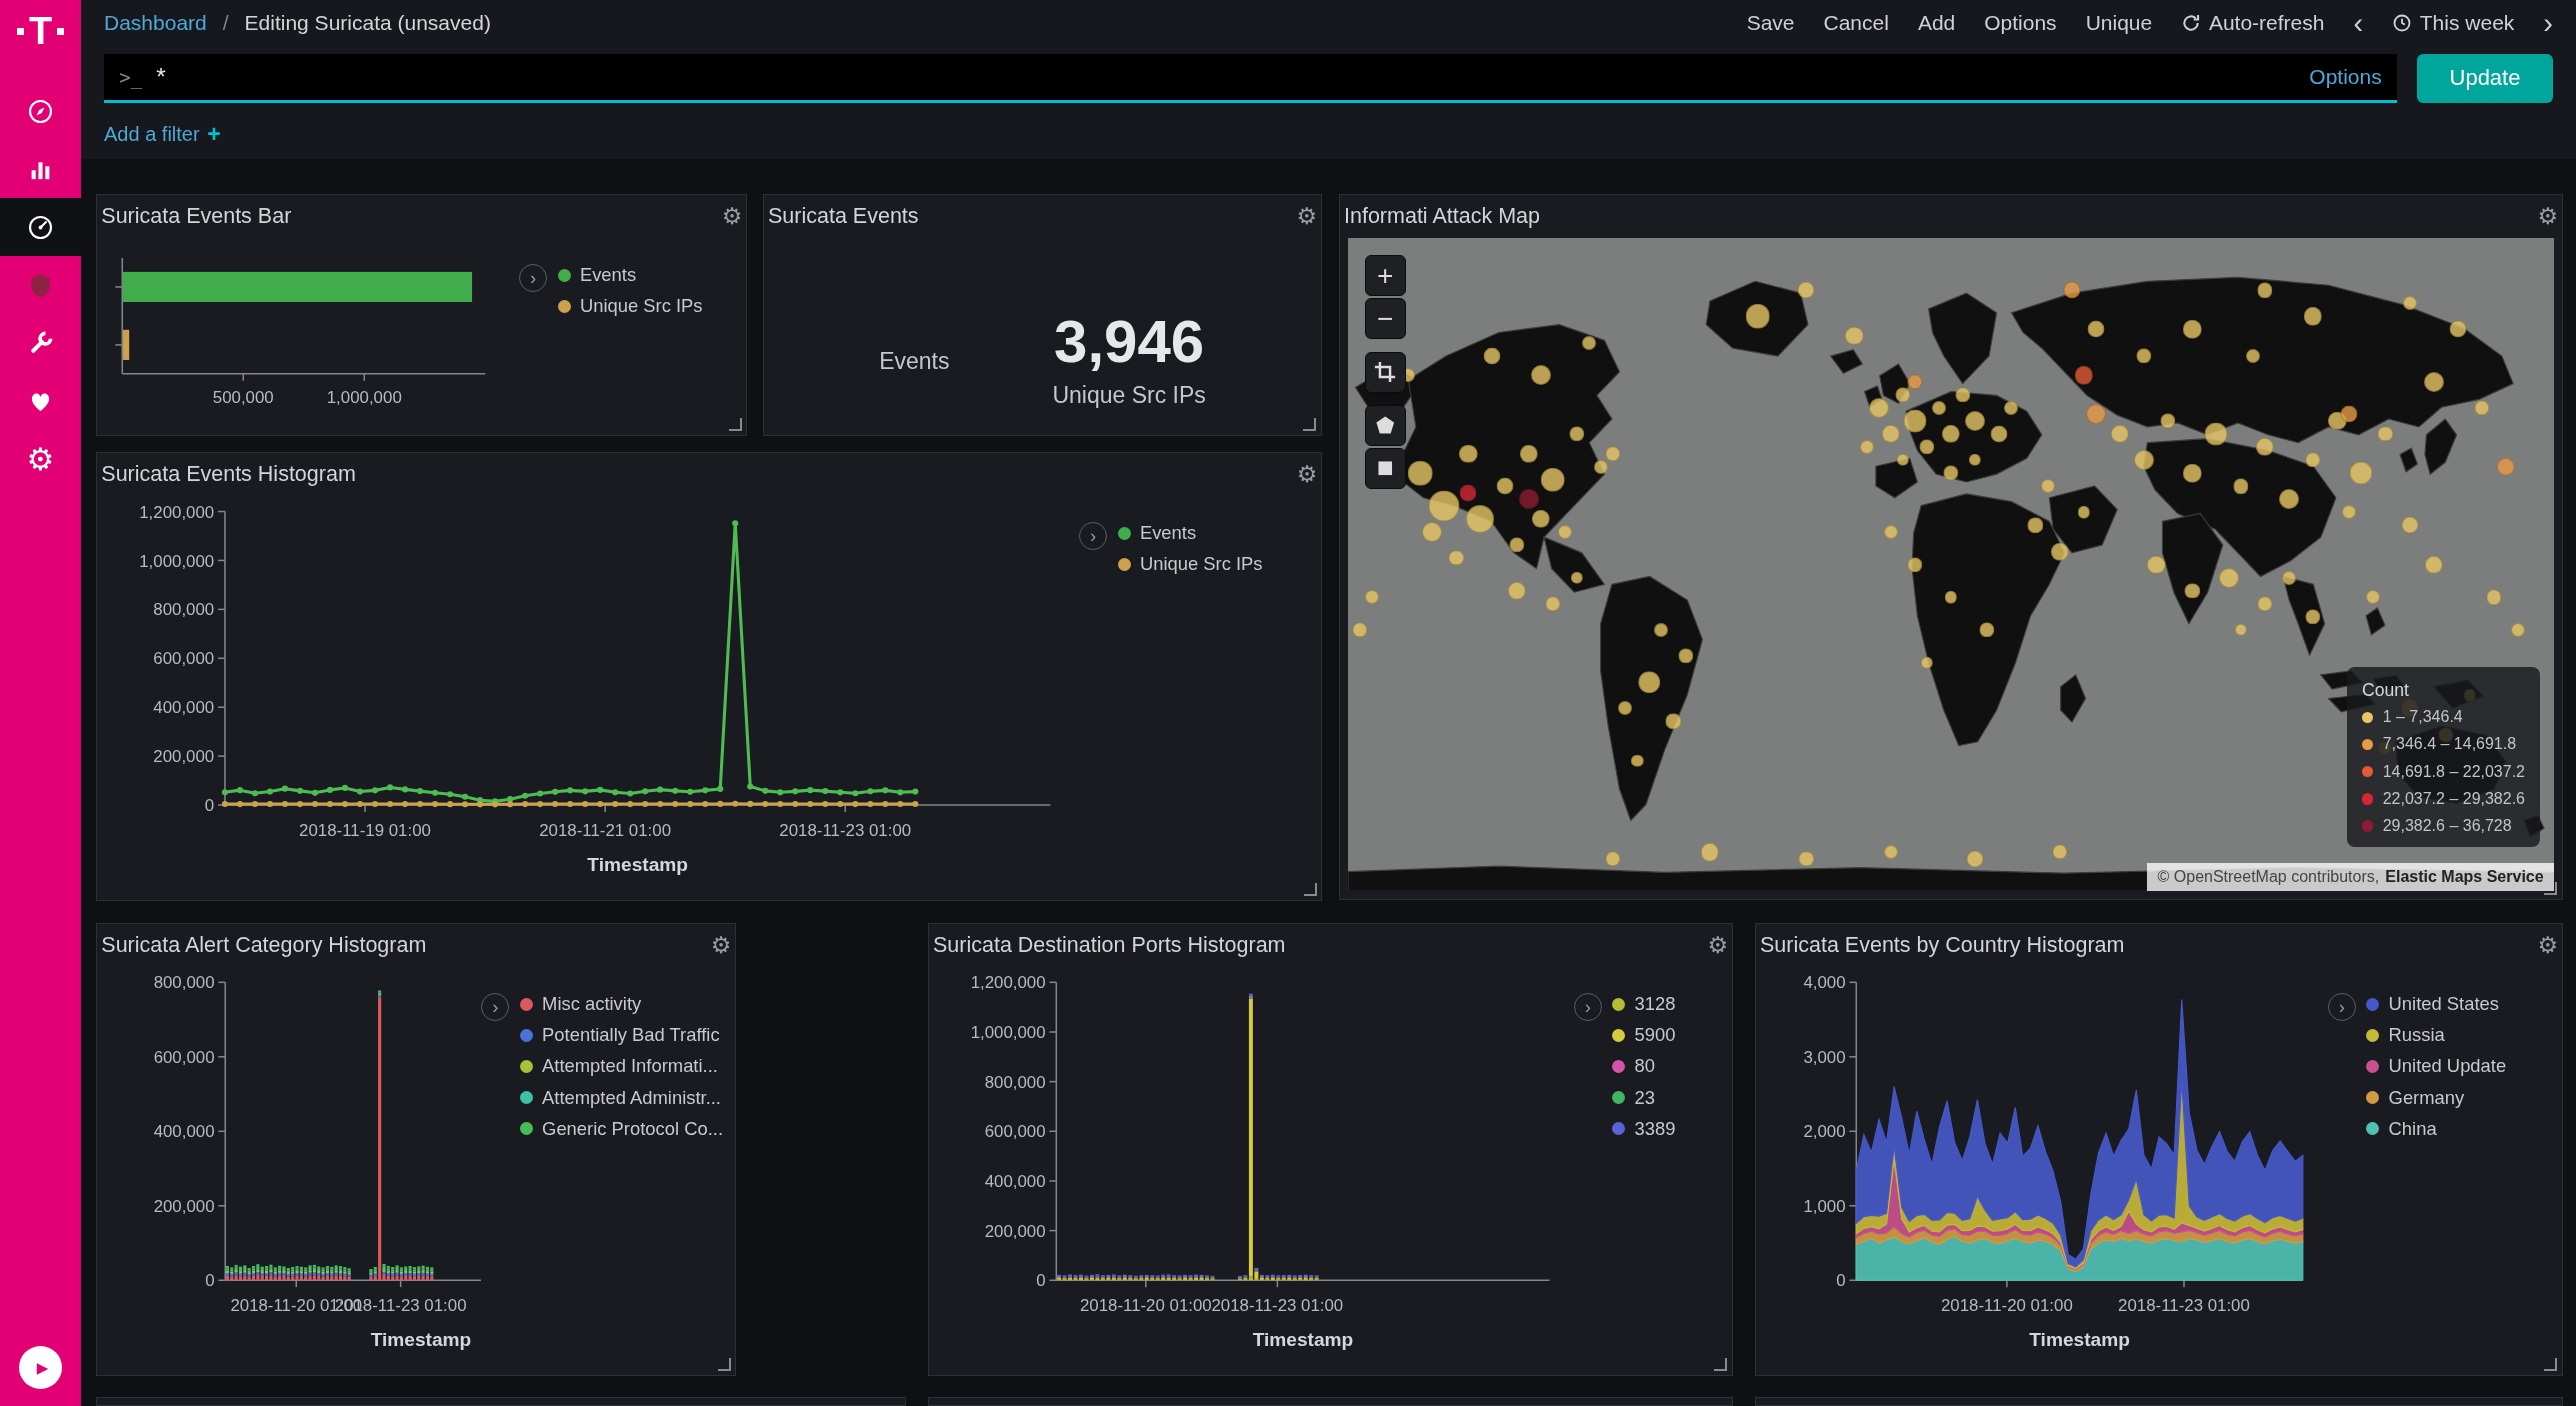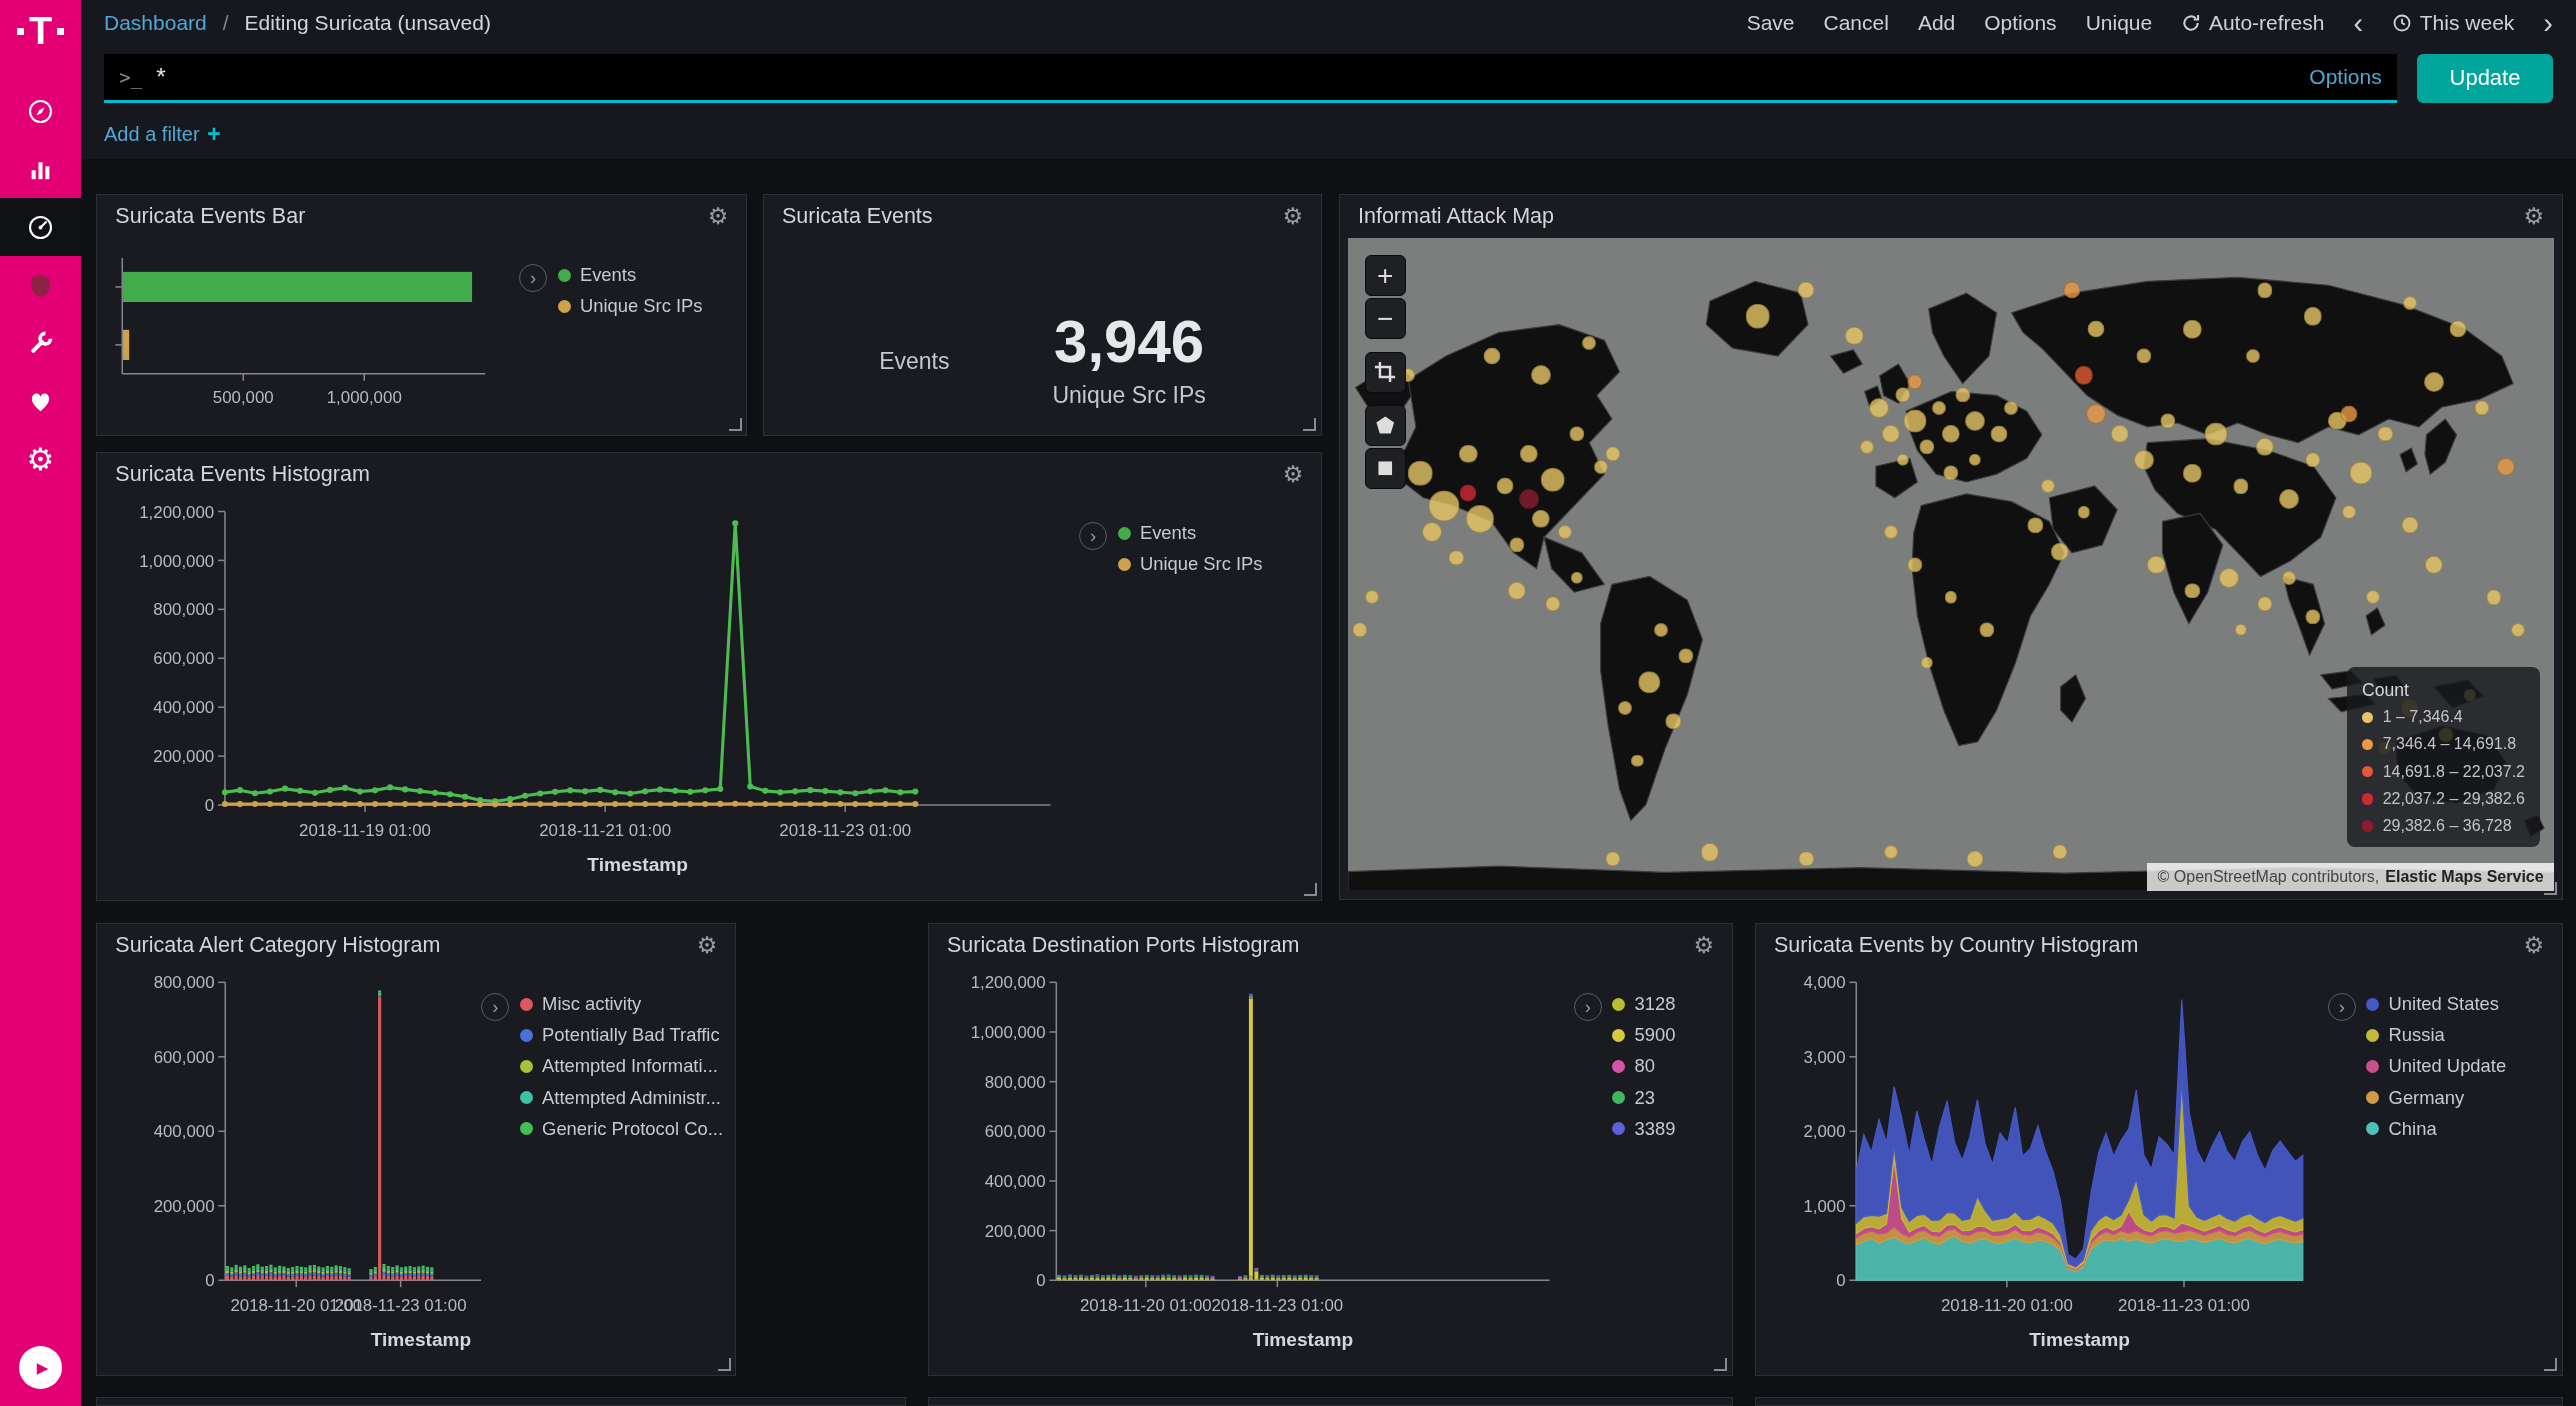--- a/index.html
+++ b/index.html
@@ -32,21 +32,21 @@
   .query-input{flex:1;height:49px;background:#000;border-bottom:3.1px solid #00bfd4;display:flex;align-items:center;padding:0 15.3px;gap:14px;cursor:text}
   .prompt-icon{font-family:"DejaVu Sans Mono",monospace;color:#85868c;font-size:19px}
   .query-text{color:#e8e9ec;font-size:24.5px}
   .query-options{margin-left:auto;color:#4fa8d5;font-size:21px;cursor:pointer}
   .update-btn{width:136px;height:49px;background:#00a69b;color:#fff;border:none;border-radius:6.1px;font-size:22px;font-family:inherit;cursor:pointer}
   .filterbar{height:49px;background:#17181d;display:flex;align-items:center;padding:0 23px;font-size:20px}
   .filterbar a{color:#4fa8d5;cursor:pointer;display:flex;gap:7.7px;align-items:center;text-decoration:none}
   .filterbar .plus{color:#00c3d0;font-weight:bold;font-size:23px}
   
   .panel{position:absolute;background:#1a1b21;border:1.5px solid #2f3037}
-  .panel-header{height:43px;display:flex;align-items:center;justify-content:space-between;padding:0 18px}
+  .panel-header{height:43px;display:flex;align-items:center;justify-content:space-between;padding:0 4px}
   .panel-title{font-size:21.5px;font-weight:400;color:#d4d5d9;white-space:nowrap}
   .panel-gear{color:#9a9ba1;font-size:23px;cursor:pointer}
   .panel-body{position:absolute;left:12.3px;right:12.3px;top:43px;bottom:10.7px}
   .row{display:flex}
   .chart{flex:1 1 auto;height:100%;position:relative;overflow:hidden}
   svg text{font-family:"Liberation Sans",sans-serif}
   .legend-block{display:flex;gap:10.7px;padding-top:26px}
   .legend{display:flex;flex-direction:column;gap:9.2px}
   .legend-item{display:flex;align-items:center;gap:9.2px;cursor:pointer}
   .legend-dot{width:13px;height:13px;border-radius:50%;flex:0 0 auto}

